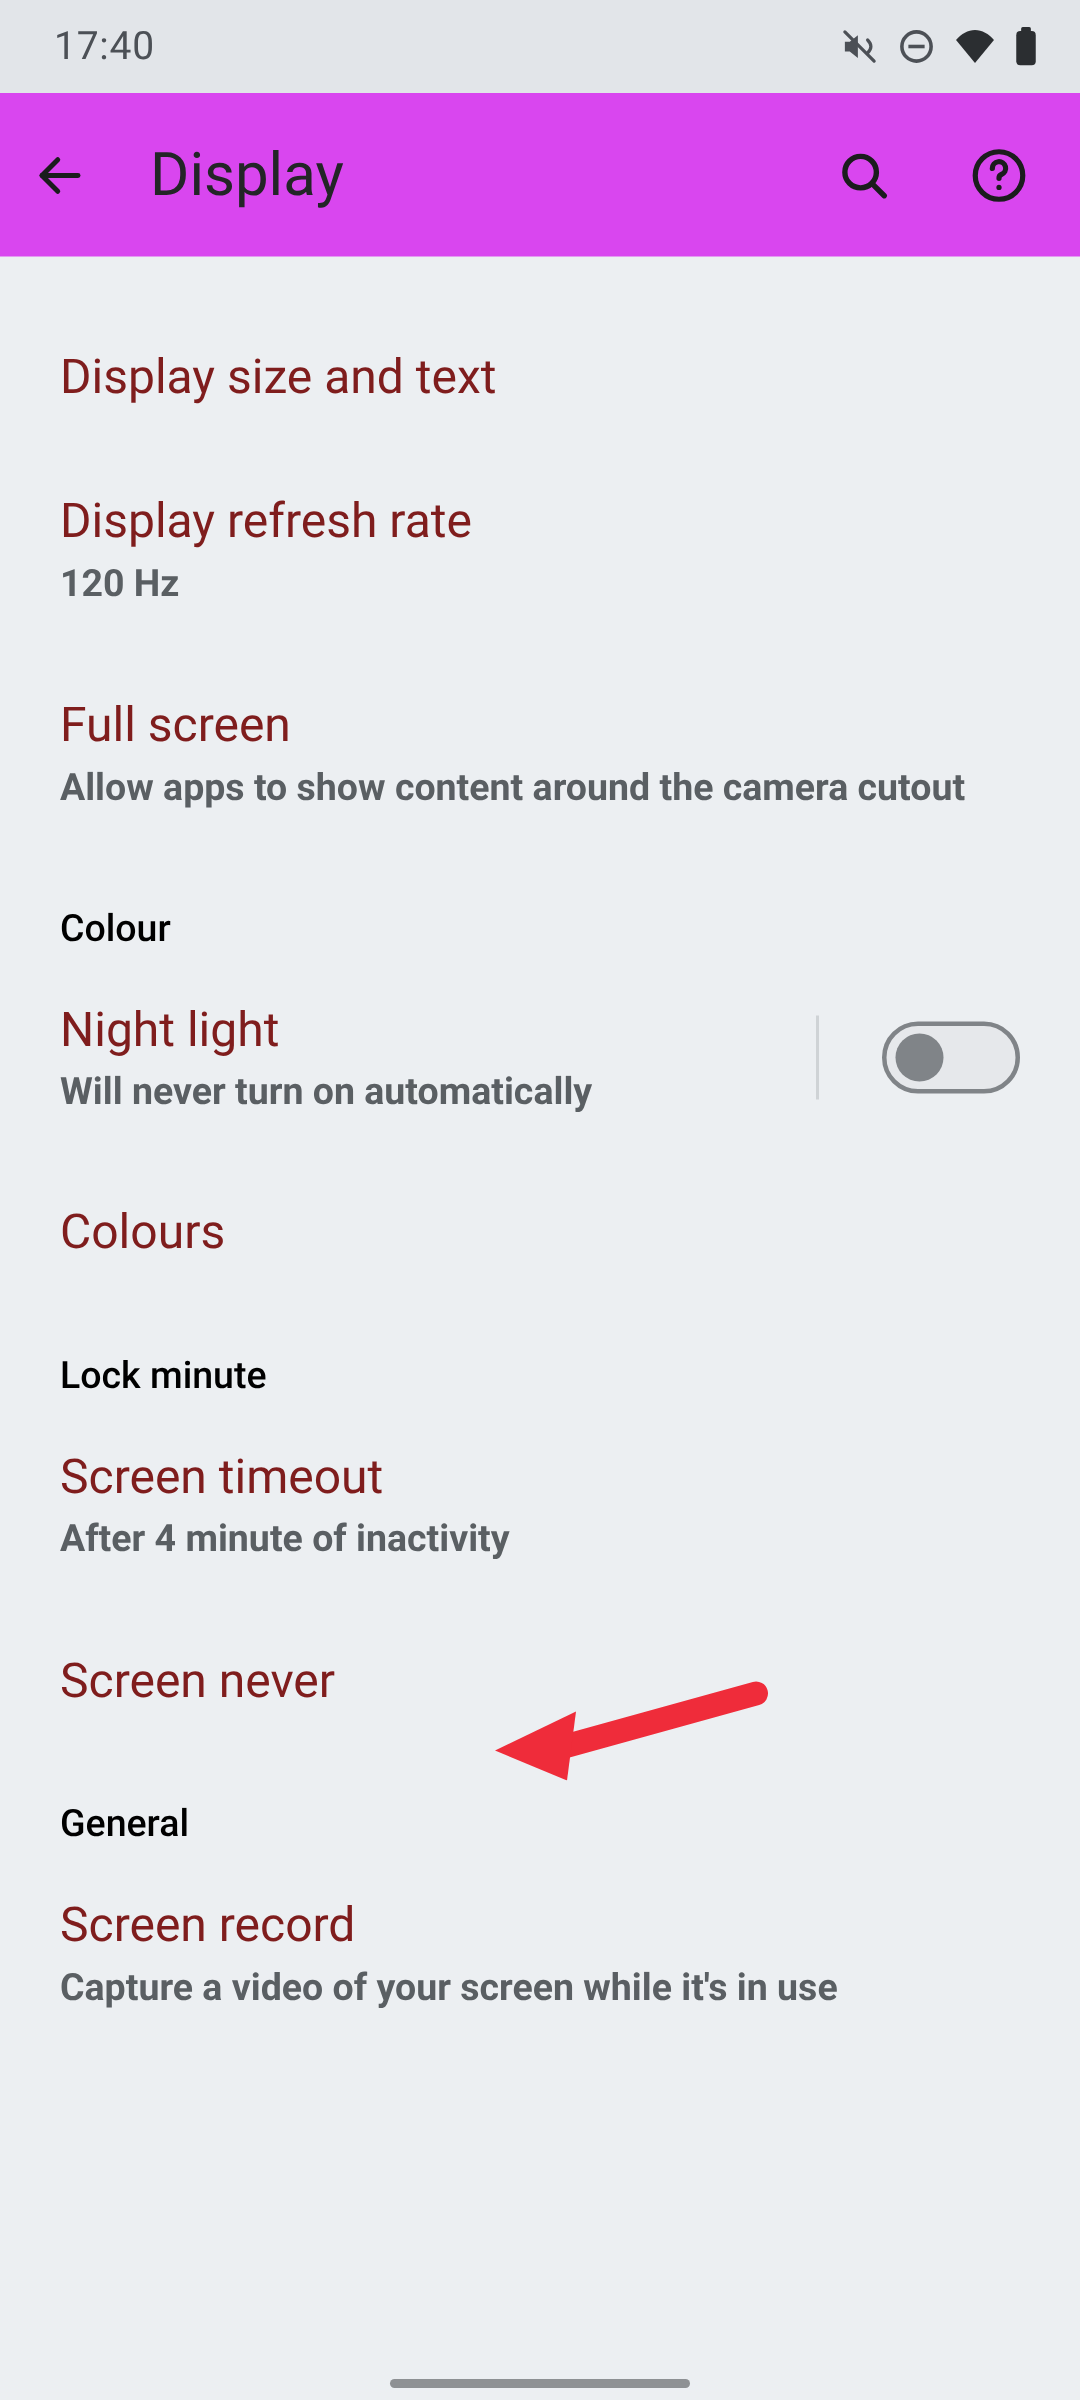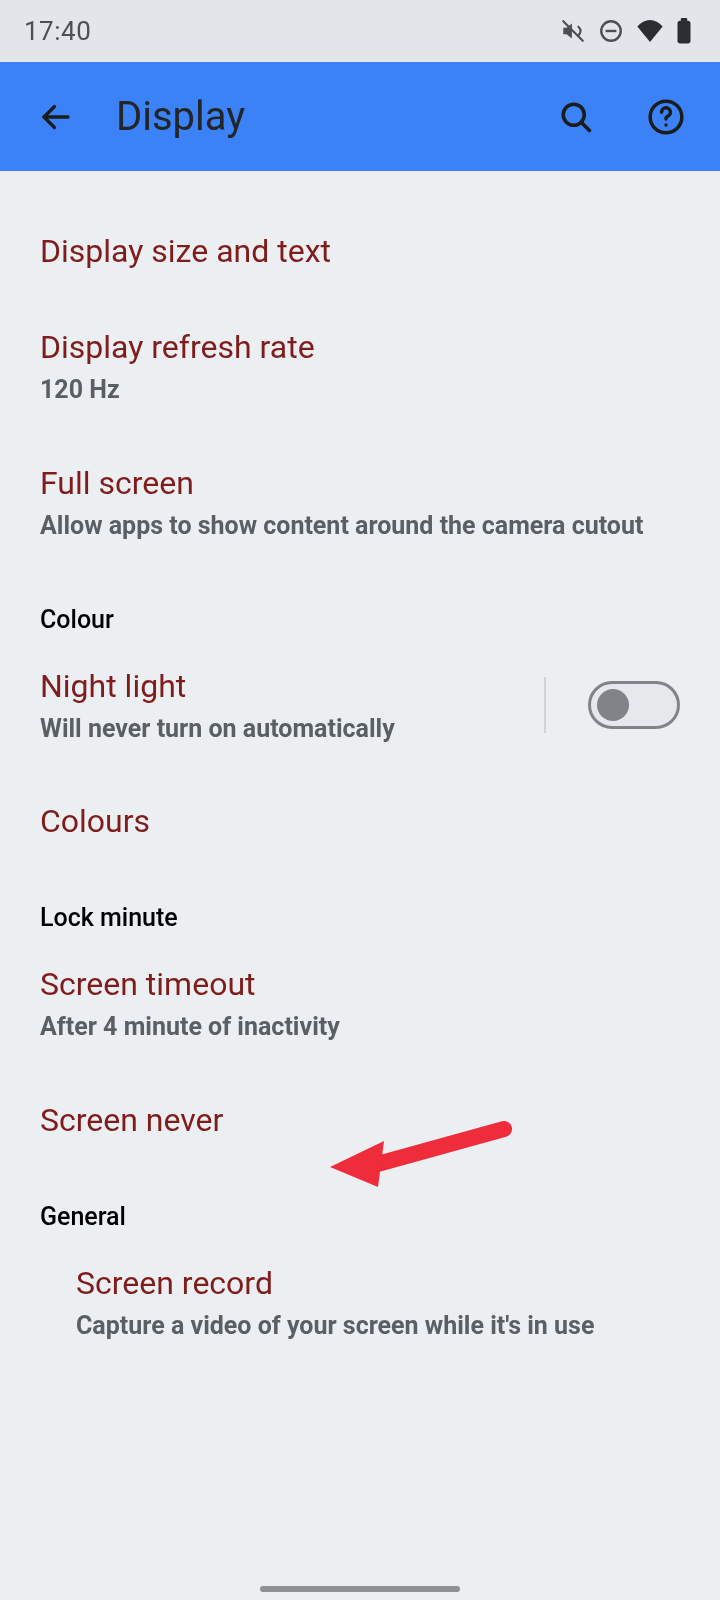--- a/index.html
+++ b/index.html
@@ -4,26 +4,26 @@
   <style>
     * { margin:0; padding:0; box-sizing:border-box; -webkit-font-smoothing:antialiased; }
     body {
       width:720px; height:1600px;
       background:#eceff2;
       font-family:'Roboto','Segoe UI',Arial,sans-serif;
       color:#1b1c1d;
       position:relative; overflow:hidden;
     }
     
-    .status-bar { height:62px; display:flex; align-items:center; justify-content:space-between; padding:0 28px 0 24px; background:#e2e5e9; }
+    .status-bar { height:62px; display:flex; align-items:center; justify-content:space-between; padding:0 28px 0 36px; background:#e2e5e9; }
     .status-time { font-size:26px; color:#4c5056; font-weight:400; letter-spacing:0.5px; }
     .status-icons { display:flex; align-items:center; gap:12px; }
     .status-icons svg { display:block; }
     
-    .app-bar { height:109px; background:#3b82f6; display:flex; align-items:center; padding:0 30px 0 32px; gap:36px; }
+    .app-bar { height:109px; background:#d946ef; display:flex; align-items:center; padding:0 30px 0 16px; gap:36px; }
     .app-title { font-size:40px; color:#232527; flex:1; font-weight:400; letter-spacing:0; }
     .app-bar .icon-btn { width:48px; height:48px; display:flex; align-items:center; justify-content:center; }
     
     .content { padding-top:32px; }
     .row { padding:28px 40px 28px 40px; }
     .row.toggle { display:flex; align-items:center; gap:18px; }
     .row .labels { flex:1; min-width:0; }
     .title2 { font-size:32px; color:#7f1d1d; line-height:1.25; font-weight:400; }
     .subtitle { font-size:25px; color:#5a5f63; margin-top:6px; font-weight:700; line-height:1.35; }
     .section-header { padding:34px 40px 4px 40px; font-size:25px; color:#000000; font-weight:500; }
@@ -133,21 +133,21 @@
     <div class="title2">Screen timeout</div>
     <div class="subtitle">After 4 minute of inactivity</div>
   </div>
 
   <div class="row">
     <div class="title2">Screen never</div>
   </div>
 
   <div class="section-header">General</div>
 
-  <div class="row" style="padding-bottom:50px;margin-left:36px;">
+  <div class="row" style="padding-bottom:50px;">
     <div class="title2">Screen record</div>
     <div class="subtitle">Capture a video of your screen while it's in use</div>
   </div>
 
 </div>
 
 <div class="arrow">
   <svg width="190" height="70" viewBox="0 0 190 70">
     <defs></defs>
     <line x1="178" y1="12" x2="48" y2="48" stroke="#ef2c3a" stroke-width="16" stroke-linecap="round"></line>

